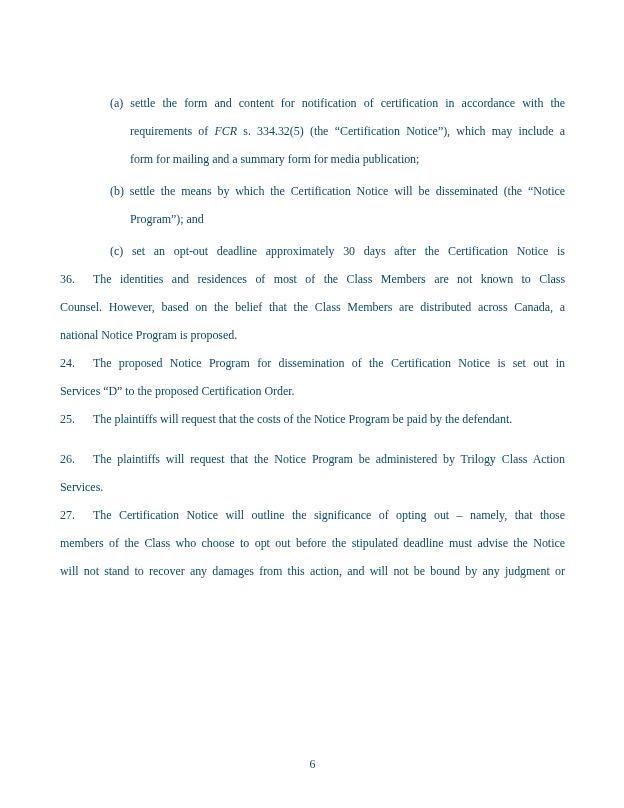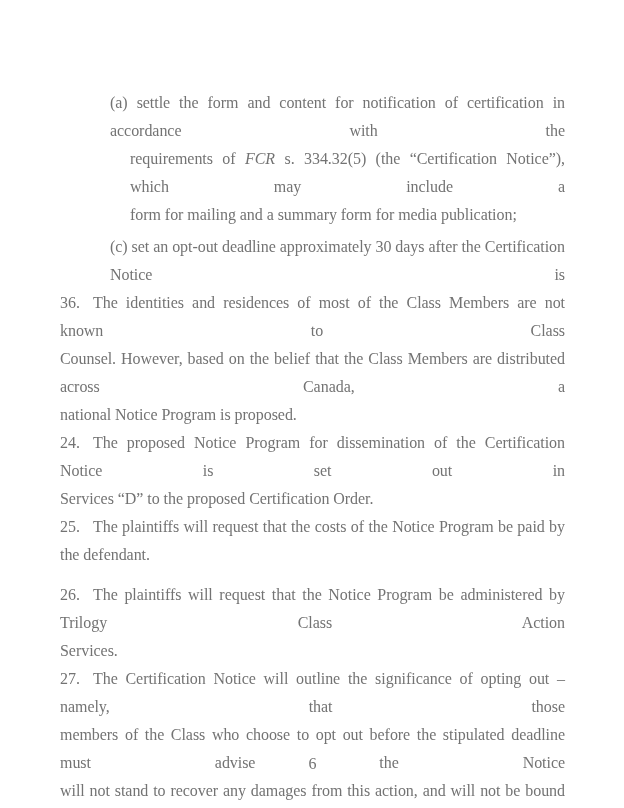--- a/index.html
+++ b/index.html
@@ -6,22 +6,22 @@
     margin: 0;
     padding: 0;
     background: #ffffff;
   }
   .page {
     position: relative;
     width: 624px;
     height: 808px;
     background: #ffffff;
     font-family: "Liberation Serif", "DejaVu Serif", serif;
-    font-size: 16px;
-    color: #737373;
+    font-size: 12px;
+    color: #0c4a6e;
     overflow: hidden;
   }
   .content {
     position: absolute;
     left: 60px;
     right: 59px;
     top: 89px;
   }
   .block {
     margin: 0;
@@ -65,20 +65,24 @@
 <body>
 
 <div class="page">
   <div class="content" id="content">
       <div class="block list-item">
         <div class="line jfull first"><span>(a) </span><span>settle the form and content for notification of certification in accordance with the</span></div>
         <div class="line jfull cont"><span>requirements of </span><i>FCR</i><span> s. 334.32(5) (the “Certification Notice”), which may include a</span></div>
         <div class="line jlast cont"><span>form for mailing and a summary form for media publication;</span></div>
       </div>
       <div class="block list-item gap-before">
+        <div class="line jfull first"><span>(b) </span><span>settle the means by which the Certification Notice will be disseminated (the “Notice</span></div>
+        <div class="line jlast cont"><span>Program”); and</span></div>
+      </div>
+      <div class="block list-item gap-before">
         <div class="line jfull first"><span>(c) </span><span>set an opt-out deadline approximately 30 days after the Certification Notice is</span></div>
       </div>
       <div class="block paragraph">
         <div class="line jfull first"><span class="num">36.</span><span>The identities and residences of most of the Class Members are not known to Class</span></div>
         <div class="line jfull cont"><span>Counsel. However, based on the belief that the Class Members are distributed across Canada, a</span></div>
         <div class="line jlast cont"><span>national Notice Program is proposed.</span></div>
       </div>
       <div class="block paragraph">
         <div class="line jfull first"><span class="num">24.</span><span>The proposed Notice Program for dissemination of the Certification Notice is set out in</span></div>
         <div class="line jlast cont"><span>Services “D” to the proposed Certification Order.</span></div>

